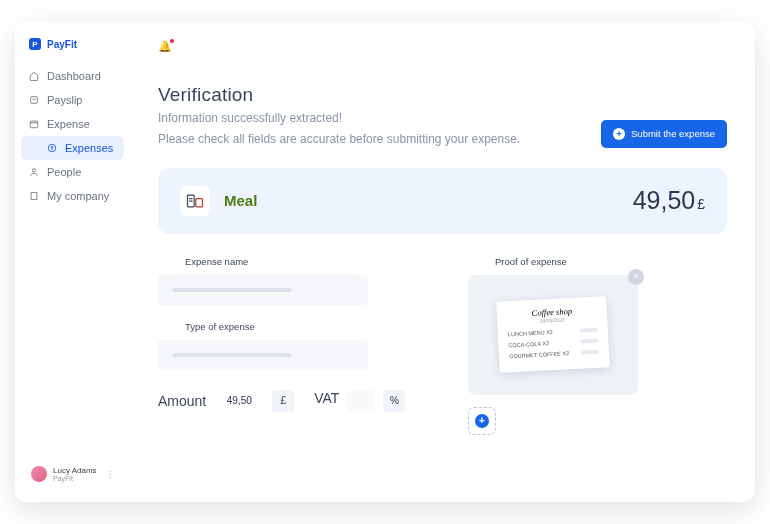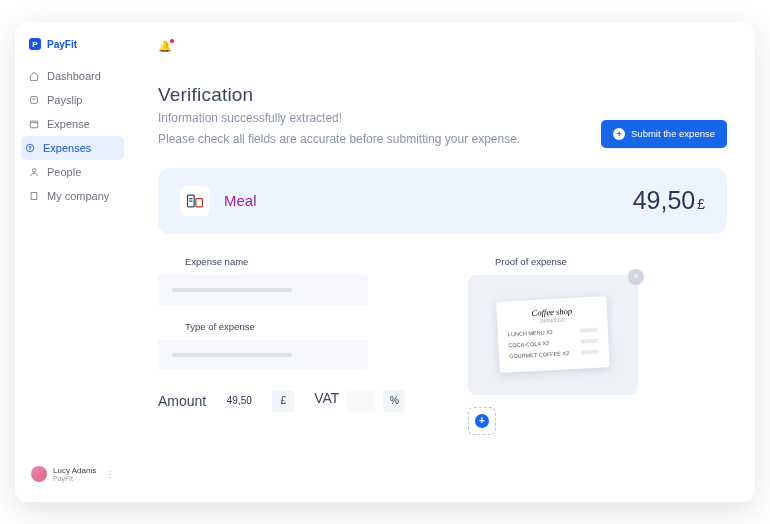--- a/index.html
+++ b/index.html
@@ -57,21 +57,21 @@
       padding: 6px 14px;
       color: #6b7280;
       cursor: pointer;
       font-size: 11px;
     }
     .nav-item.active {
       background: #e8effd;
       color: #1555e0;
       border-radius: 6px;
       margin: 0 6px;
-      padding: 6px 4px;
+      padding: 6px 26px;
     }
     .nav-icon { width: 10px; height: 10px; display:flex; align-items:center; justify-content:center; }
     .user {
       display: flex;
       align-items: center;
       gap: 6px;
       padding: 8px 16px;
       font-size: 8px;
       color: #444;
     }
@@ -143,22 +143,22 @@
     }
     .summary-left { display:flex; align-items:center; gap: 14px; }
     .summary-icon {
       width: 30px; height: 30px;
       background: #fff;
       border-radius: 6px;
       display:flex;align-items:center;justify-content:center;
     }
     .summary-title {
       font-size: 15px;
-      color: #a21caf;
-      font-weight: 400;
+      color: #4d7c0f;
+      font-weight: 700;
     }
     .summary-amount {
       font-size: 25px;
       color: #2a3652;
       font-weight: 400;
     }
     .summary-amount .cur { font-size: 14px; margin-left: 2px; }
 
     .form-area {
       display: flex;

